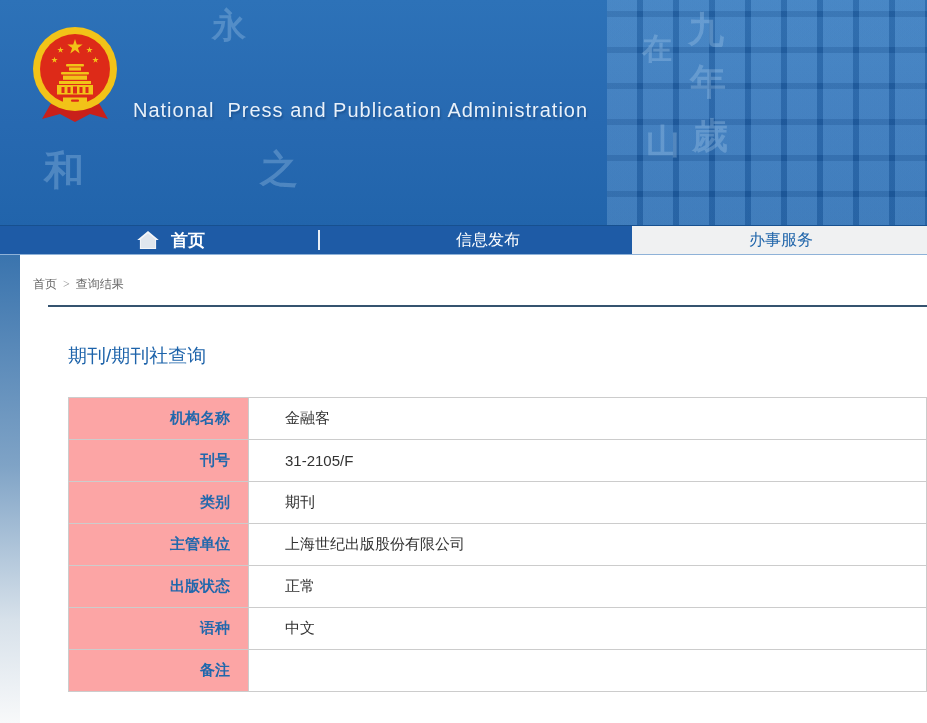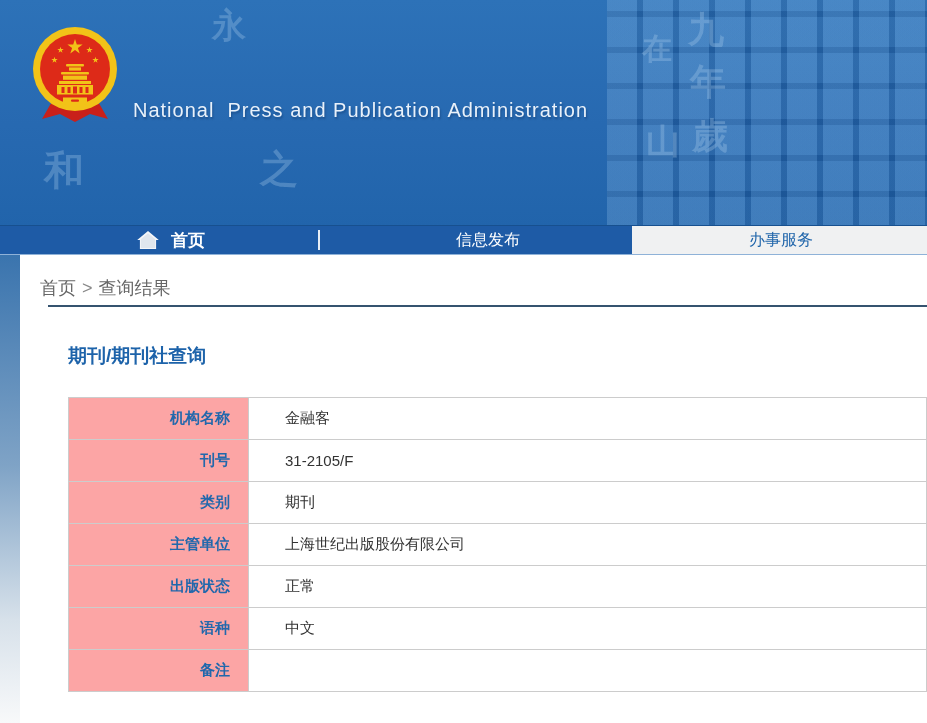--- a/index.html
+++ b/index.html
@@ -69,31 +69,31 @@
   }
   
   .left-band{
     position:absolute;left:0;top:255px;width:20px;height:468px;
     background:linear-gradient(180deg,#3a74ae 0%,#7fa3c6 45%,#d7e1ea 78%,#f8f9fa 100%);
   }
   .content{
     position:absolute;left:20px;top:255px;width:907px;height:468px;background:#ffffff;
   }
   .breadcrumb{
-    position:absolute;left:20px;top:21px;font-size:18px;color:#666666;
+    position:absolute;left:13px;top:21px;font-size:12px;color:#666666;font-family:Liberation Serif, serif;
   }
   .breadcrumb a{color:#666666;text-decoration:none;cursor:pointer;}
   .crumb-sep{margin:0 6px;color:#888888;}
   .rule{
     position:absolute;left:28px;top:50px;right:0;height:0;
     border-top:2px solid #35536f;
   }
   .page-title{
     position:absolute;left:48px;top:88px;
-    font-size:19px;font-weight:bold;color:#1d63aa;
+    font-size:19px;font-weight:normal;color:#1d63aa;
   }
   .query-table{
     position:absolute;left:48px;top:142px;width:859px;
     border-collapse:collapse;table-layout:fixed;
   }
   .query-table th,.query-table td{
     height:39px;border:1px solid #cccccc;font-weight:normal;
   }
   .query-table th{
     width:160px;background:#fca5a5;text-align:right;padding-right:18px;

